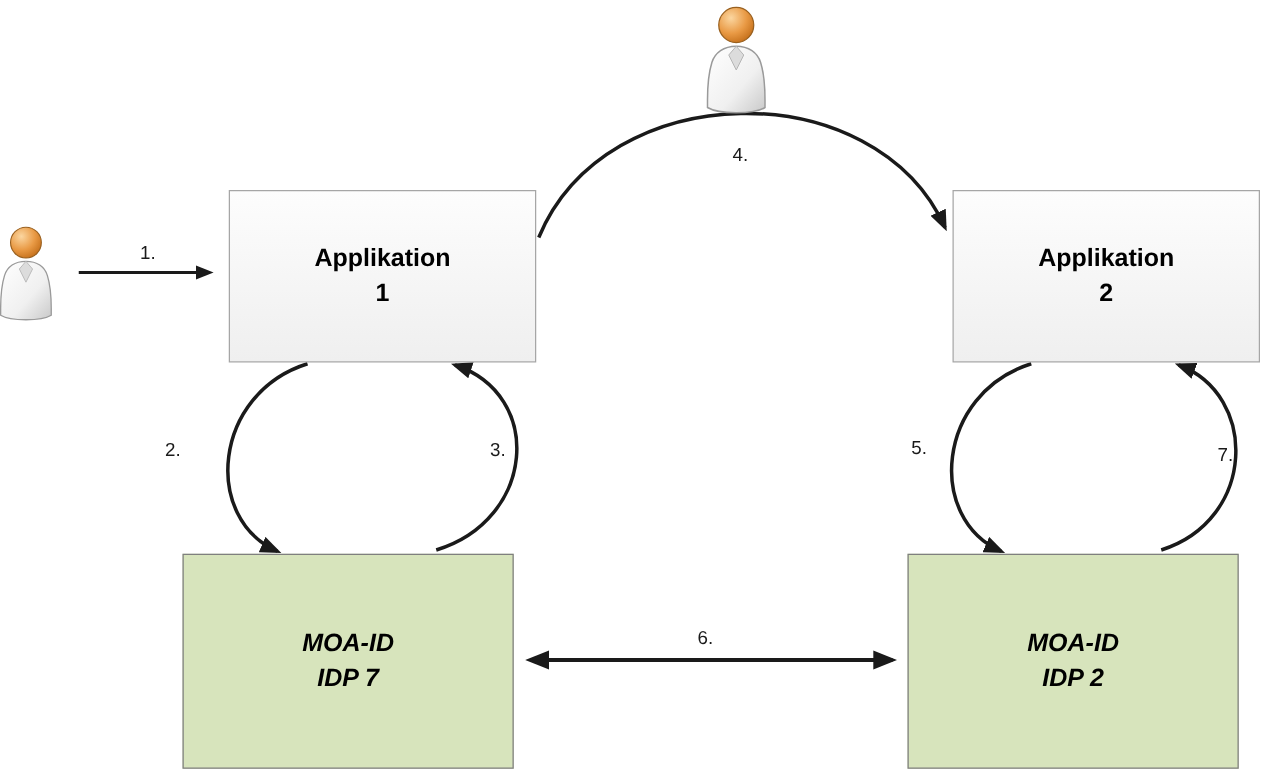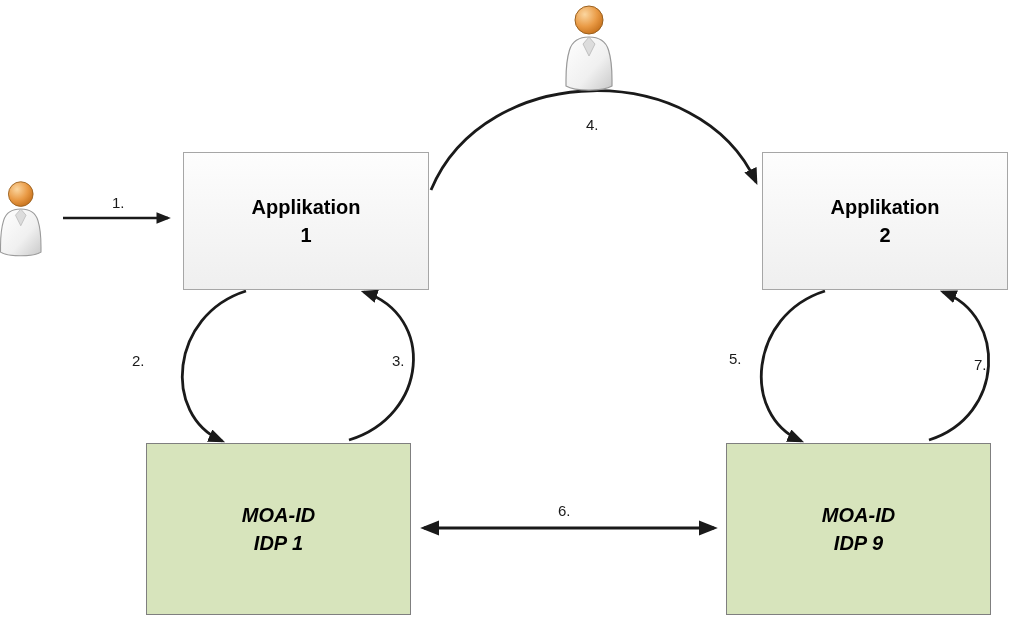--- a/index.html
+++ b/index.html
@@ -123,25 +123,25 @@
   <div class="node app" id="app1">
     <div>Applikation</div>
     <div>1</div>
   </div>
   <div class="node app" id="app2">
     <div>Applikation</div>
     <div>2</div>
   </div>
   <div class="node idp" id="idp1">
     <div>MOA-ID</div>
-    <div>IDP 1</div>
+    <div>IDP 7</div>
   </div>
   <div class="node idp" id="idp2">
     <div>MOA-ID</div>
-    <div>IDP 9</div>
+    <div>IDP 2</div>
   </div>
 
   <div class="step" id="s1">1.</div>
   <div class="step" id="s2">2.</div>
   <div class="step" id="s3">3.</div>
   <div class="step" id="s4">4.</div>
   <div class="step" id="s5">5.</div>
   <div class="step" id="s6">6.</div>
   <div class="step" id="s7">7.</div>
 

